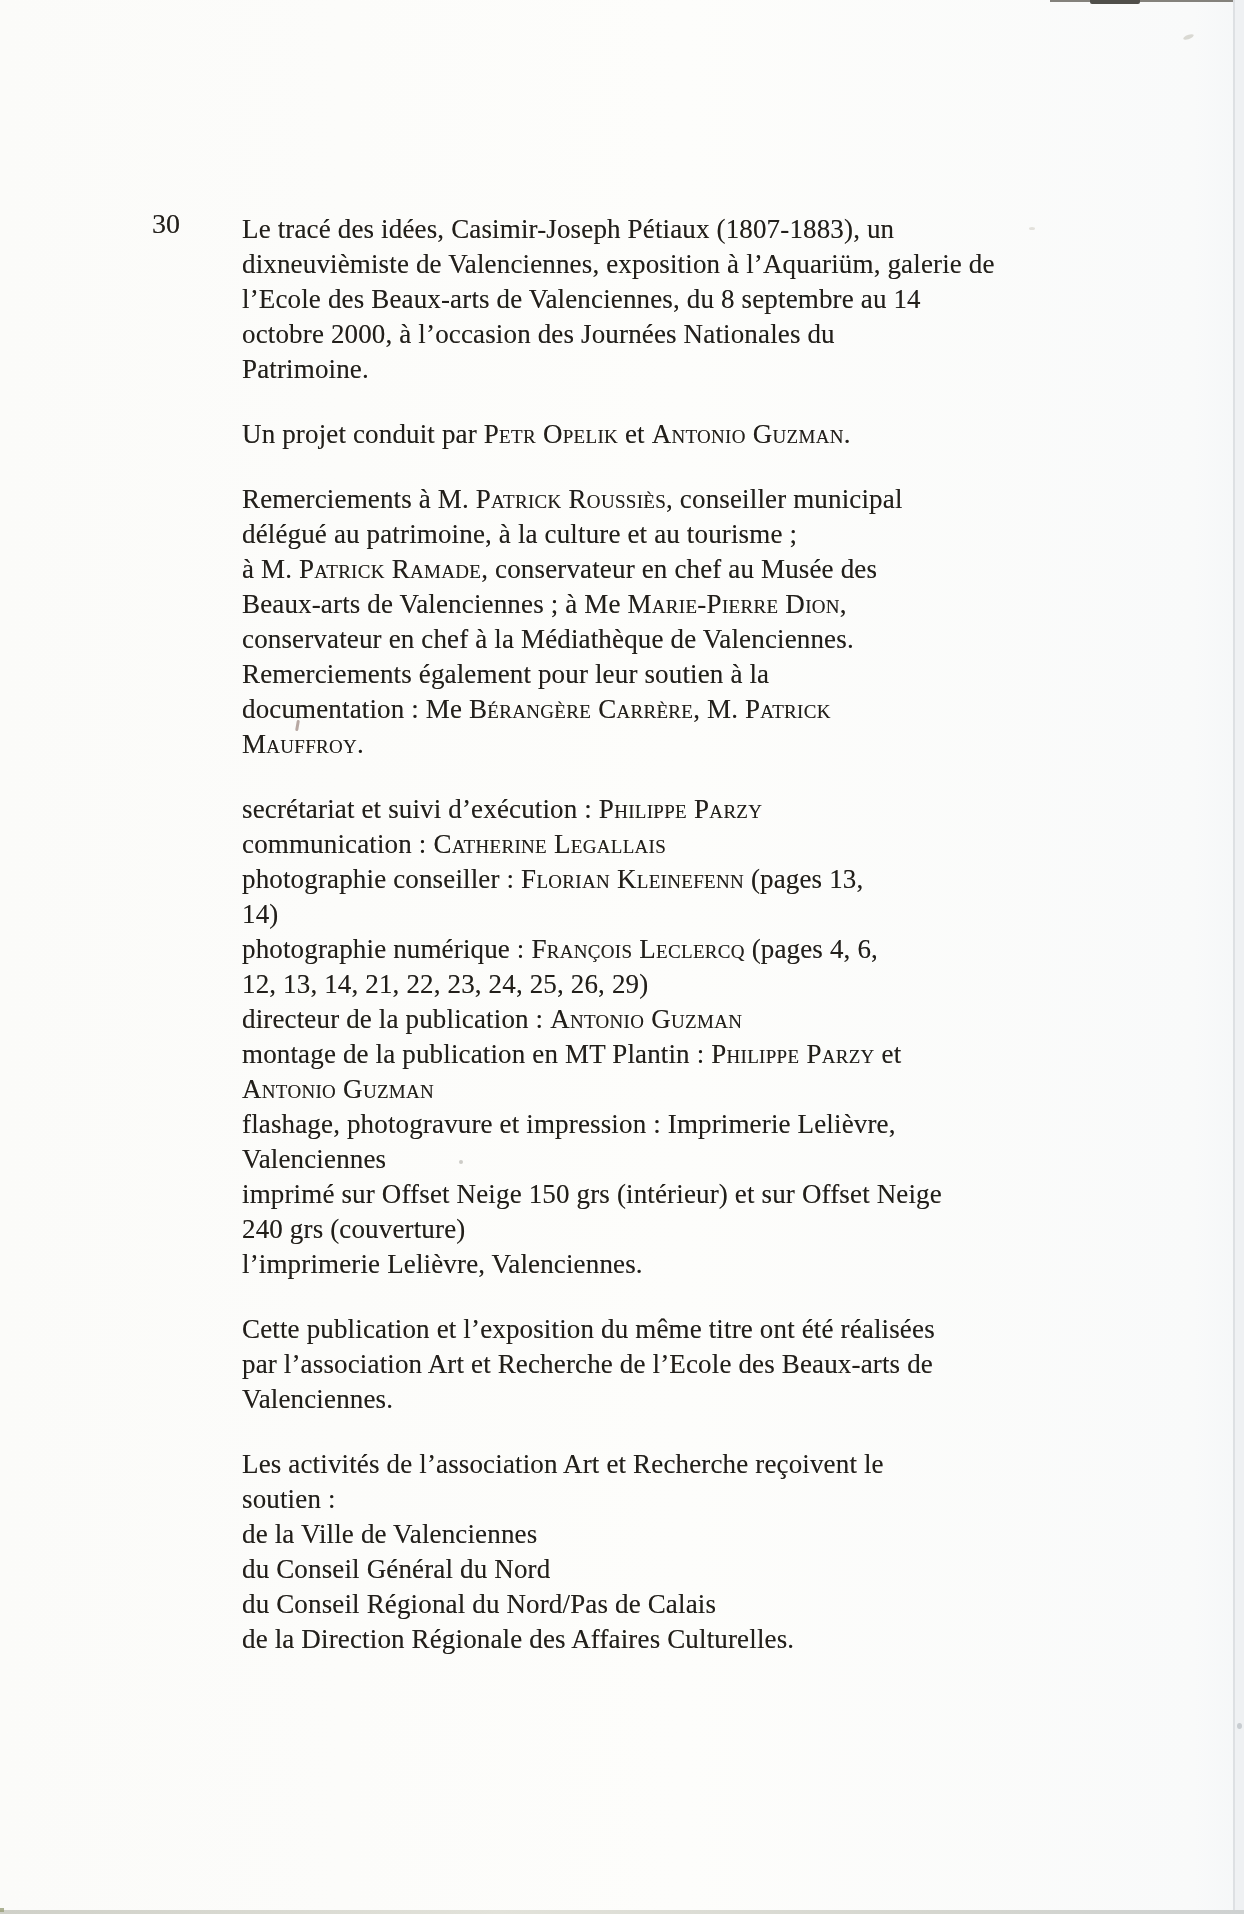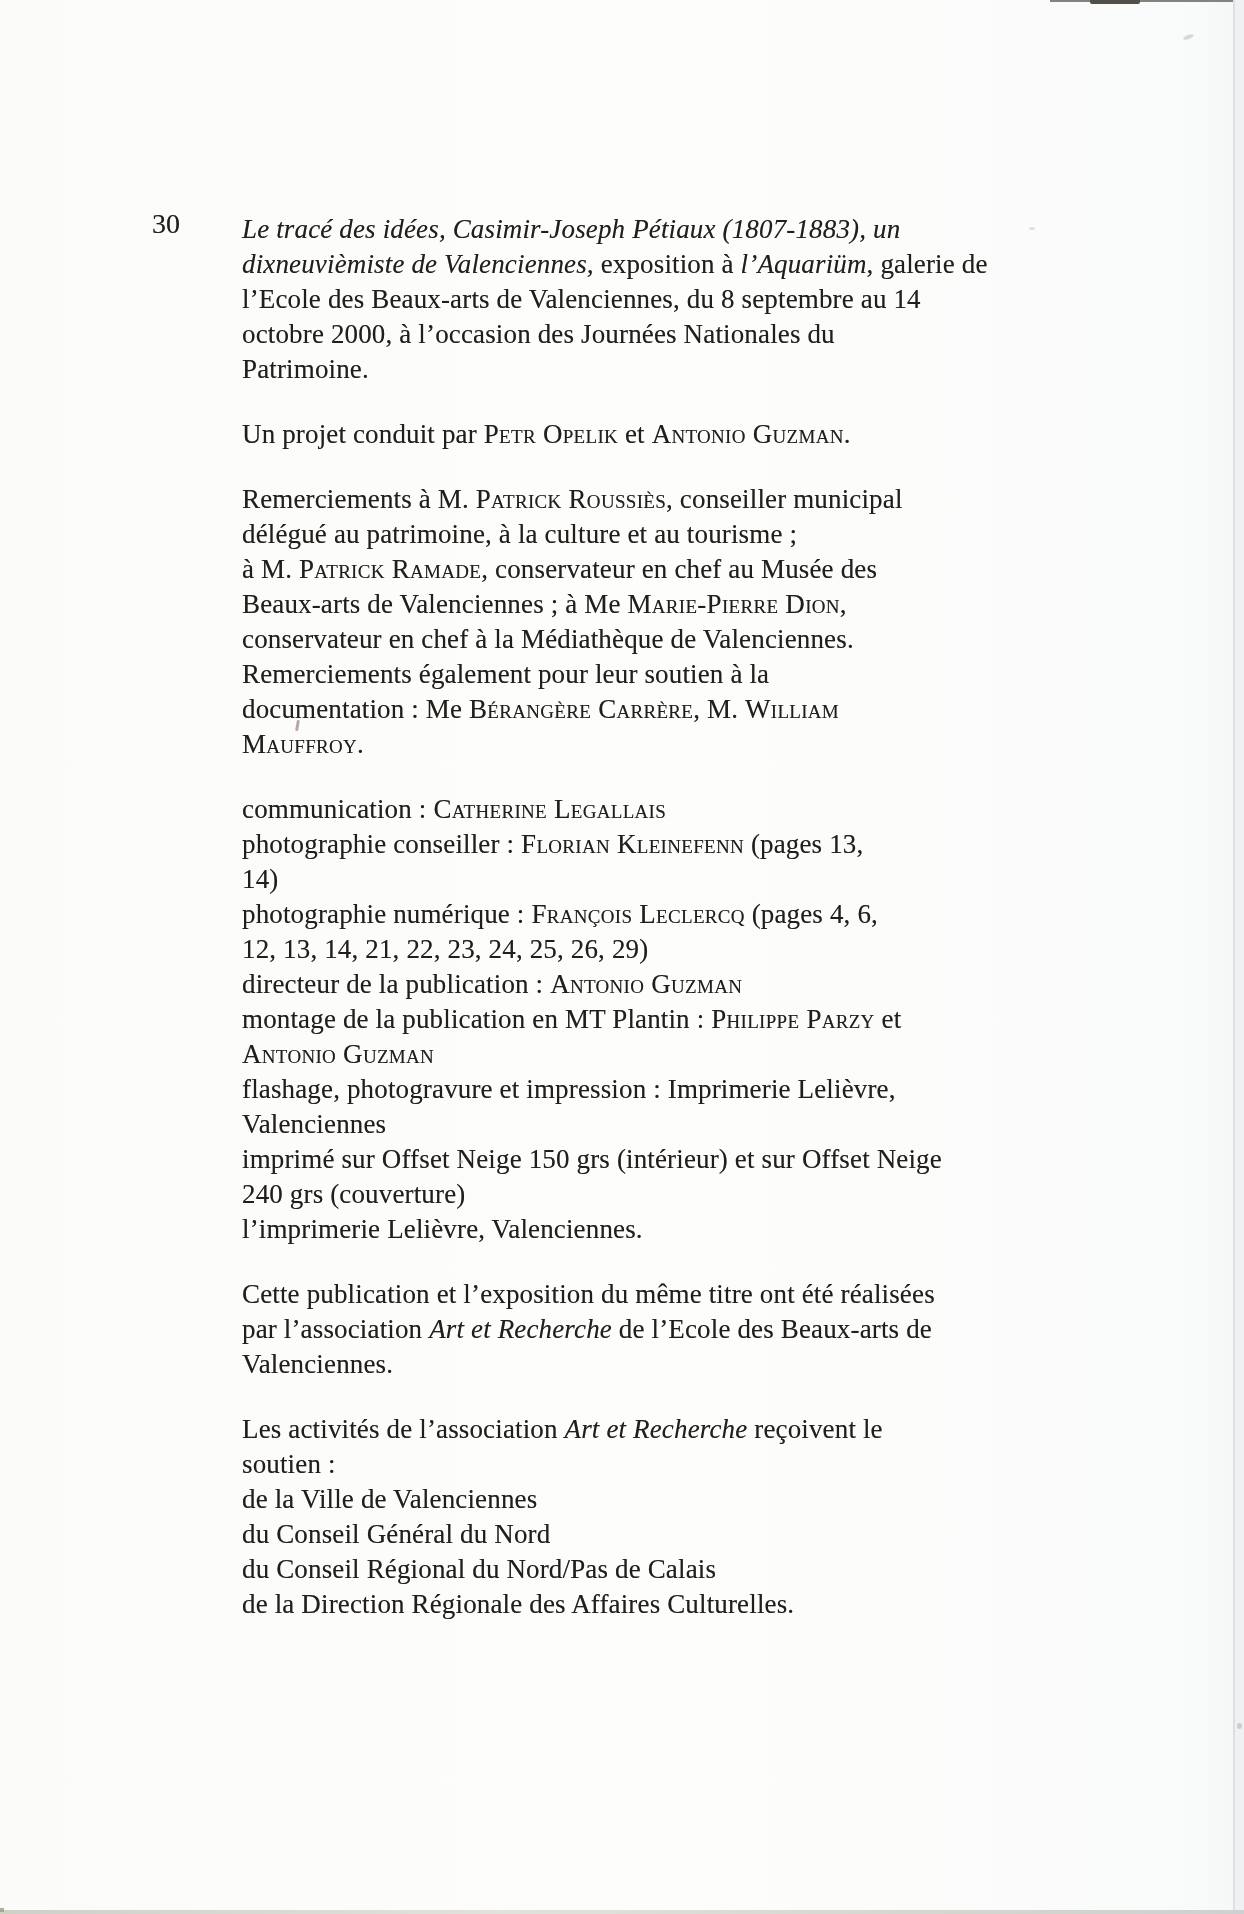--- a/index.html
+++ b/index.html
@@ -21,21 +21,21 @@
   .text-block,.page-number{
     text-shadow:0 0 0.6px rgba(34,31,26,0.45);
   }
   .paragraph{margin:0 0 30px 0;}
   .line{
     white-space:nowrap;
     height:35px;line-height:35px;
     font-size:27px;letter-spacing:0.15px;
   }
   .seg-ro{font-style:normal;}
-  .seg-it{font-style:italic;}
+  .seg-it{}
   .seg-sc{font-variant:small-caps;letter-spacing:0.3px;}
 
   
   .top-edge-mark{position:absolute;left:1050px;top:0;width:194px;height:2px;background:#84827c;}
   .top-edge-blob{position:absolute;left:1090px;top:0;width:50px;height:4px;background:#504f4a;border-radius:0 0 2px 2px;}
   .right-edge-band{position:absolute;right:0;top:0;width:9px;height:100%;background:#eff1f3;}
   .right-edge-line{position:absolute;right:9px;top:0;width:2px;height:100%;background:#dde0e3;}
   .bottom-edge-line{position:absolute;left:0;bottom:0;width:100%;height:4px;
     background:linear-gradient(to right,#cfd0c8,#e2e2da 40%,#d5d6cf 75%,#ced1d1);}
   .speck{position:absolute;}
@@ -64,24 +64,25 @@
       <div class="paragraph">
         <div class="line"><span class="seg-ro">Un projet conduit par </span><span class="seg-sc">Petr Opelik</span><span class="seg-ro"> et </span><span class="seg-sc">Antonio Guzman</span><span class="seg-ro">.</span></div>
       </div>
       <div class="paragraph">
         <div class="line"><span class="seg-ro">Remerciements à M. </span><span class="seg-sc">Patrick Roussiès</span><span class="seg-ro">, conseiller municipal</span></div>
         <div class="line"><span class="seg-ro">délégué au patrimoine, à la culture et au tourisme ;</span></div>
         <div class="line"><span class="seg-ro">à M. </span><span class="seg-sc">Patrick Ramade</span><span class="seg-ro">, conservateur en chef au Musée des</span></div>
         <div class="line"><span class="seg-ro">Beaux-arts de Valenciennes ; à Me </span><span class="seg-sc">Marie-Pierre Dion</span><span class="seg-ro">,</span></div>
         <div class="line"><span class="seg-ro">conservateur en chef à la Médiathèque de Valenciennes.</span></div>
         <div class="line"><span class="seg-ro">Remerciements également pour leur soutien à la</span></div>
-        <div class="line"><span class="seg-ro">documentation : Me </span><span class="seg-sc">Bérangère Carrère</span><span class="seg-ro">, M. </span><span class="seg-sc">William</span></div>
+        <div class="line"><span class="seg-ro">documentation : Me </span><span class="seg-sc">Bérangère Carrère</span><span class="seg-ro">, M. </span><span class="seg-sc">Patrick</span></div>
         <div class="line"><span class="seg-sc">Mauffroy</span><span class="seg-ro">.</span></div>
       </div>
       <div class="paragraph">
+        <div class="line"><span class="seg-ro">secrétariat et suivi d’exécution : </span><span class="seg-sc">Philippe Parzy</span></div>
         <div class="line"><span class="seg-ro">communication : </span><span class="seg-sc">Catherine Legallais</span></div>
         <div class="line"><span class="seg-ro">photographie conseiller : </span><span class="seg-sc">Florian Kleinefenn</span><span class="seg-ro"> (pages 13,</span></div>
         <div class="line"><span class="seg-ro">14)</span></div>
         <div class="line"><span class="seg-ro">photographie numérique : </span><span class="seg-sc">François Leclercq</span><span class="seg-ro"> (pages 4, 6,</span></div>
         <div class="line"><span class="seg-ro">12, 13, 14, 21, 22, 23, 24, 25, 26, 29)</span></div>
         <div class="line"><span class="seg-ro">directeur de la publication : </span><span class="seg-sc">Antonio Guzman</span></div>
         <div class="line"><span class="seg-ro">montage de la publication en MT Plantin : </span><span class="seg-sc">Philippe Parzy</span><span class="seg-ro"> et</span></div>
         <div class="line"><span class="seg-sc">Antonio Guzman</span></div>
         <div class="line"><span class="seg-ro">flashage, photogravure et impression : Imprimerie Lelièvre,</span></div>
         <div class="line"><span class="seg-ro">Valenciennes</span></div>

